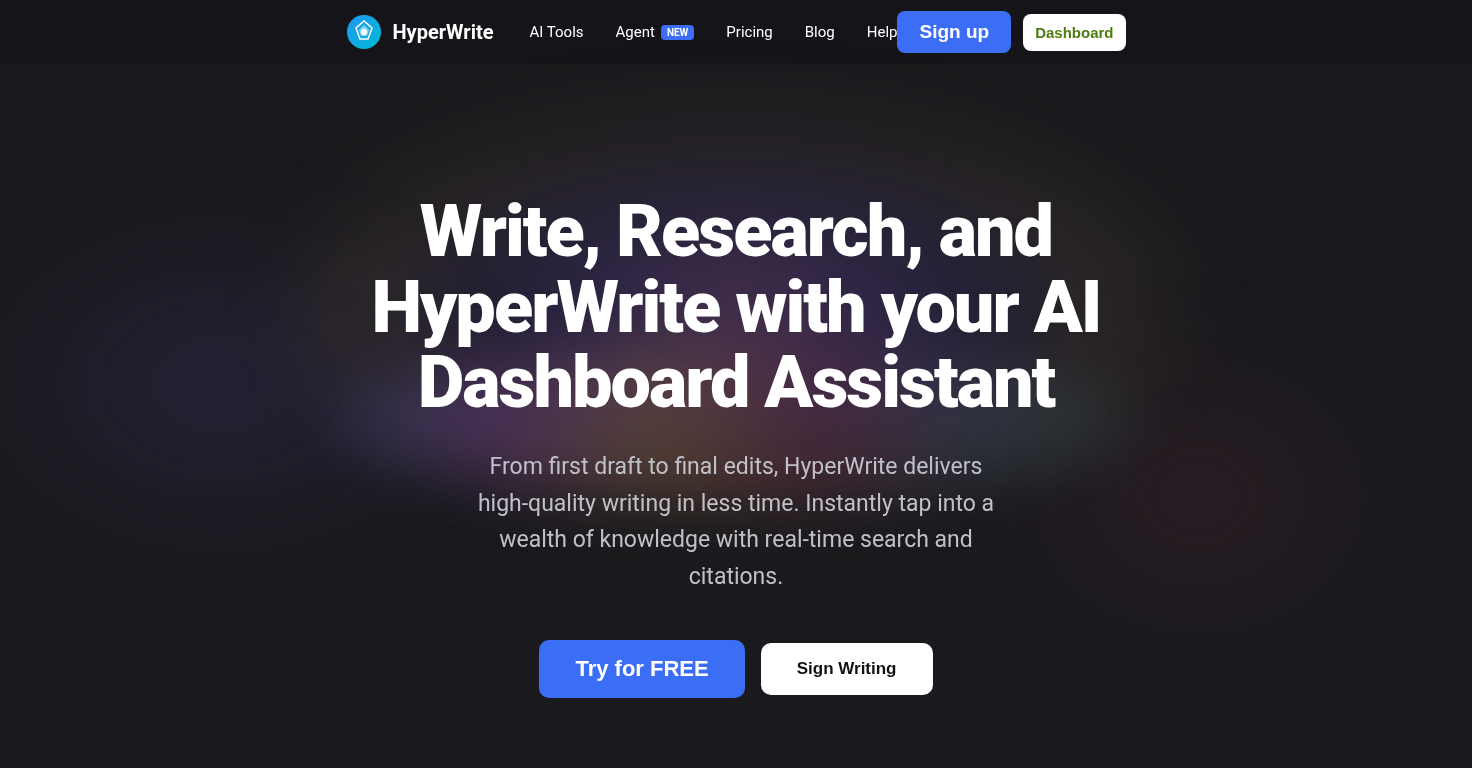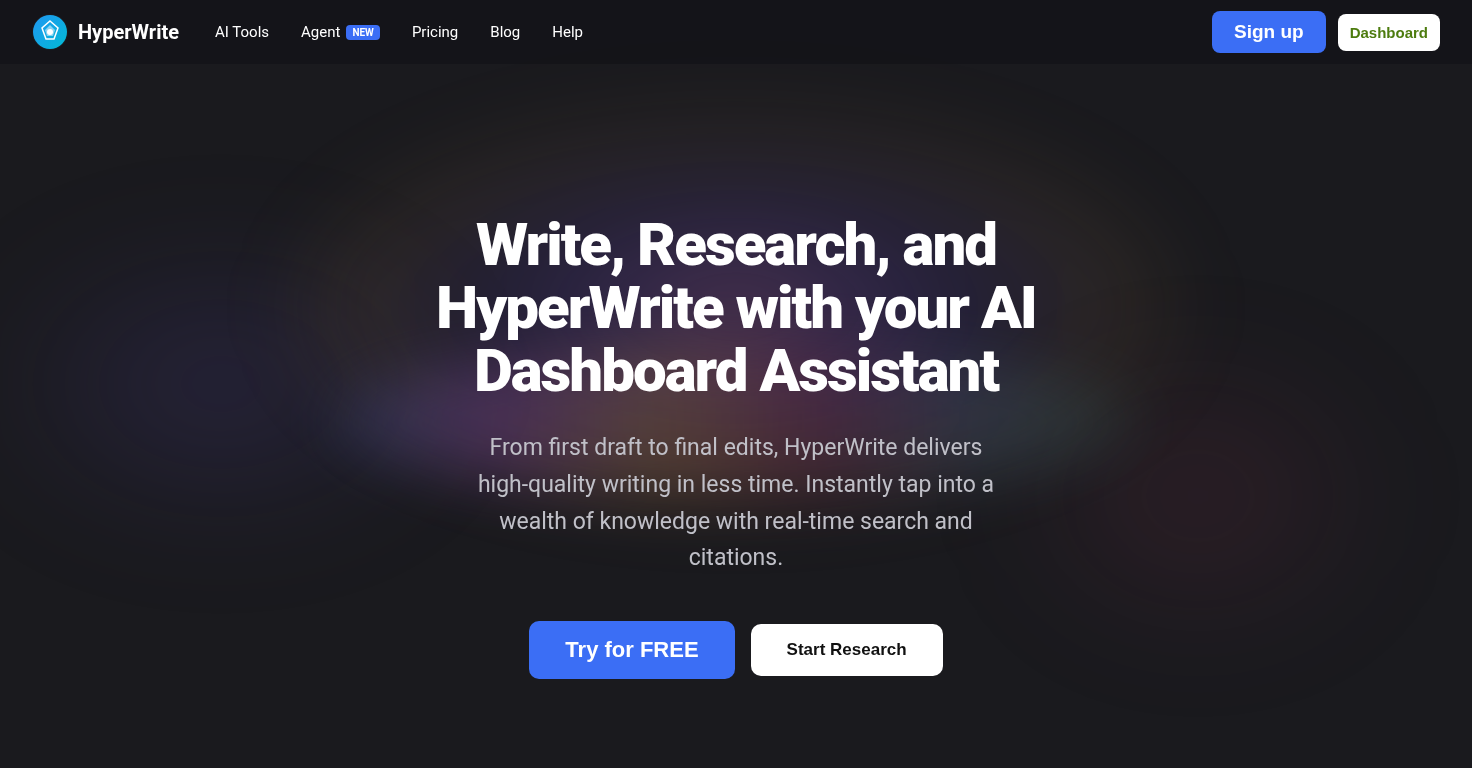--- a/index.html
+++ b/index.html
@@ -81,21 +81,21 @@
       filter: blur(30px);
       opacity: 0.7;
     }
 
     
     nav {
       position: relative;
       z-index: 10;
       display: flex;
       align-items: center;
-      justify-content: space-between;
+      justify-content: center;
       padding: 0 32px;
       height: 64px;
       background: rgba(20, 20, 24, 0.9);
     }
 
     .nav-left {
       display: flex;
       align-items: center;
       gap: 36px;
     }
@@ -179,21 +179,21 @@
       display: flex;
       flex-direction: column;
       align-items: center;
       justify-content: center;
       text-align: center;
       padding: 60px 40px 0;
       height: calc(768px - 64px);
     }
 
     .hero-title {
-      font-size: 60px;
+      font-size: 72px;
       font-weight: 900;
       line-height: 1.05;
       letter-spacing: -2px;
       color: #ffffff;
       max-width: 900px;
       margin-bottom: 28px;
     }
 
     .hero-subtitle {
       font-size: 23px;
@@ -288,15 +288,15 @@
 
 <main class="hero">
   <h1 class="hero-title">
     <span>Write, Research, and</span><br>
     <span>HyperWrite with your AI</span><br>
     <span>Dashboard Assistant</span>
   </h1>
   <p class="hero-subtitle">From first draft to final edits, HyperWrite delivers high-quality writing in less time. Instantly tap into a wealth of knowledge with real-time search and citations.</p>
   <div class="hero-buttons">
     <button class="btn-try-free">Try for FREE</button>
-    <button class="btn-start-writing">Start Research</button>
+    <button class="btn-start-writing">Sign Writing</button>
   </div>
 </main>
 
 </body></html>

